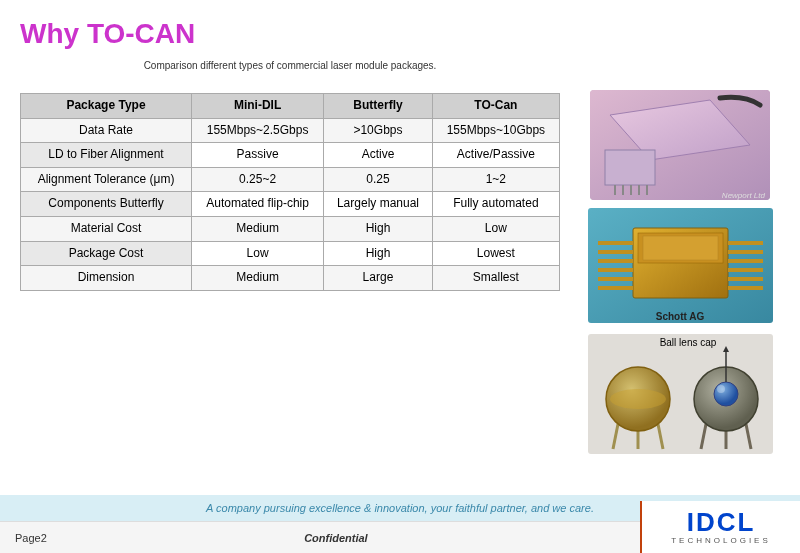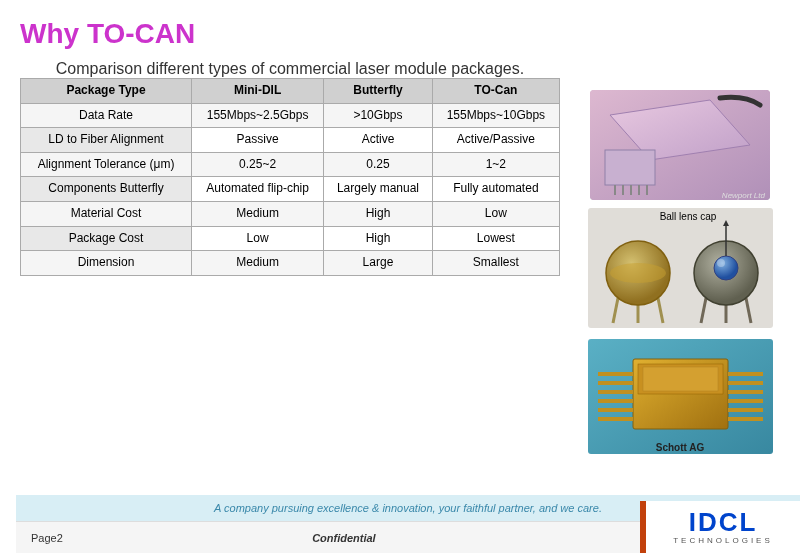--- a/index.html
+++ b/index.html
@@ -28,22 +28,22 @@
     }
 
     
     .table-area {
       flex: 0 0 560px;
       padding: 0 10px;
     }
 
     .table-caption {
       text-align: center;
-      margin-bottom: 0;
-      font-size: 16px;
+      margin-bottom: 22px;
+      font-size: 10px;
       color: #333;
     }
 
     table {
       border-collapse: collapse;
       width: 100%;
       font-size: 12px;
     }
 
     table td {
@@ -103,21 +103,21 @@
       position: relative;
       overflow: hidden;
       background: linear-gradient(160deg, #d4b0c8 0%, #c090b0 40%, #b8b8c8 70%, #a0a0b0 100%);
       border-radius: 4px;
     }
 
     
     .page-footer {
       position: absolute;
       bottom: 0;
-      left: 16px;
+      left: 0;
       right: 0;
     }
 
     .footer-blue-bar {
       background: #d8eef5;
       height: 26px;
       display: flex;
       align-items: center;
       justify-content: center;
     }
@@ -132,21 +132,21 @@
       border-top: 1px solid #ddd;
     }
 
     .footer-logo-area {
       position: absolute;
       bottom: 0;
       right: 0;
       width: 160px;
       height: 52px;
       background: #fff;
-      border-left: 6px solid #c2410c;
+      border-left: 2px solid #c2410c;
       display: flex;
       flex-direction: column;
       align-items: center;
       justify-content: center;
     }
 
     .idcl-logo {
       font-size: 26px;
       font-weight: 900;
       color: #0033aa;
@@ -248,20 +248,60 @@
           <path d="M 130,8 Q 155,5 170,15" stroke="#333" stroke-width="5" fill="none" stroke-linecap="round"></path>
 
           <rect x="15" y="60" width="50" height="35" fill="#c8b0d0" stroke="#9080a8" stroke-width="1"></rect>
           <line x1="25" y1="95" x2="25" y2="105" stroke="#888" stroke-width="2"></line>
           <line x1="33" y1="95" x2="33" y2="105" stroke="#888" stroke-width="2"></line>
           <line x1="41" y1="95" x2="41" y2="105" stroke="#888" stroke-width="2"></line>
           <line x1="49" y1="95" x2="49" y2="105" stroke="#888" stroke-width="2"></line>
           <line x1="57" y1="95" x2="57" y2="105" stroke="#888" stroke-width="2"></line>
 
           <text x="175" y="108" font-size="8" fill="#ddd" text-anchor="end" font-style="italic">Newport Ltd</text>
+        </svg>
+      </div>
+    </div>
+
+    <div class="image-box">
+      <div>
+        <svg width="185" height="115" xmlns="http://www.w3.org/2000/svg">
+          <defs>
+            <linearGradient id="bg2" x1="0%" y1="0%" x2="100%" y2="100%">
+              <stop offset="0%" style="stop-color:#5ab0c5"></stop>
+              <stop offset="100%" style="stop-color:#3888a0"></stop>
+            </linearGradient>
+            <linearGradient id="gold" x1="0%" y1="0%" x2="100%" y2="100%">
+              <stop offset="0%" style="stop-color:#e0b030"></stop>
+              <stop offset="100%" style="stop-color:#a07010"></stop>
+            </linearGradient>
+          </defs>
+          <rect width="185" height="115" fill="url(#bg2)" rx="3"></rect>
+
+          <rect x="45" y="20" width="95" height="70" fill="url(#gold)" stroke="#806010" stroke-width="1" rx="2"></rect>
+
+          <rect x="50" y="25" width="85" height="30" fill="#c89020" stroke="#906000" stroke-width="0.5"></rect>
+
+          <rect x="55" y="28" width="75" height="24" fill="#d4a030" stroke="#b08020" stroke-width="0.5"></rect>
+
+          <line x1="10" y1="35" x2="45" y2="35" stroke="#c09020" stroke-width="4"></line>
+          <line x1="10" y1="44" x2="45" y2="44" stroke="#c09020" stroke-width="4"></line>
+          <line x1="10" y1="53" x2="45" y2="53" stroke="#c09020" stroke-width="4"></line>
+          <line x1="10" y1="62" x2="45" y2="62" stroke="#c09020" stroke-width="4"></line>
+          <line x1="10" y1="71" x2="45" y2="71" stroke="#c09020" stroke-width="4"></line>
+          <line x1="10" y1="80" x2="45" y2="80" stroke="#c09020" stroke-width="4"></line>
+
+          <line x1="140" y1="35" x2="175" y2="35" stroke="#c09020" stroke-width="4"></line>
+          <line x1="140" y1="44" x2="175" y2="44" stroke="#c09020" stroke-width="4"></line>
+          <line x1="140" y1="53" x2="175" y2="53" stroke="#c09020" stroke-width="4"></line>
+          <line x1="140" y1="62" x2="175" y2="62" stroke="#c09020" stroke-width="4"></line>
+          <line x1="140" y1="71" x2="175" y2="71" stroke="#c09020" stroke-width="4"></line>
+          <line x1="140" y1="80" x2="175" y2="80" stroke="#c09020" stroke-width="4"></line>
+
+          <text x="92" y="112" font-size="10" fill="#222" text-anchor="middle" font-weight="bold">Schott AG</text>
         </svg>
       </div>
     </div>
 
     <div class="image-box">
       <div>
         <svg width="185" height="120" xmlns="http://www.w3.org/2000/svg">
           <defs>
             <radialGradient id="can1" cx="40%" cy="35%" r="60%">
               <stop offset="0%" style="stop-color:#d4c070"></stop>
@@ -296,60 +336,20 @@
           <circle cx="133" cy="55" r="4" fill="rgba(255,255,255,0.3)"></circle>
 
           <line x1="138" y1="48" x2="138" y2="18" stroke="#333" stroke-width="1.5"></line>
           <polygon points="135,18 141,18 138,12" fill="#333"></polygon>
 
           <text x="100" y="12" font-size="10" fill="#000" text-anchor="middle">Ball lens cap</text>
         </svg>
       </div>
     </div>
 
-    <div class="image-box">
-      <div>
-        <svg width="185" height="115" xmlns="http://www.w3.org/2000/svg">
-          <defs>
-            <linearGradient id="bg2" x1="0%" y1="0%" x2="100%" y2="100%">
-              <stop offset="0%" style="stop-color:#5ab0c5"></stop>
-              <stop offset="100%" style="stop-color:#3888a0"></stop>
-            </linearGradient>
-            <linearGradient id="gold" x1="0%" y1="0%" x2="100%" y2="100%">
-              <stop offset="0%" style="stop-color:#e0b030"></stop>
-              <stop offset="100%" style="stop-color:#a07010"></stop>
-            </linearGradient>
-          </defs>
-          <rect width="185" height="115" fill="url(#bg2)" rx="3"></rect>
-
-          <rect x="45" y="20" width="95" height="70" fill="url(#gold)" stroke="#806010" stroke-width="1" rx="2"></rect>
-
-          <rect x="50" y="25" width="85" height="30" fill="#c89020" stroke="#906000" stroke-width="0.5"></rect>
-
-          <rect x="55" y="28" width="75" height="24" fill="#d4a030" stroke="#b08020" stroke-width="0.5"></rect>
-
-          <line x1="10" y1="35" x2="45" y2="35" stroke="#c09020" stroke-width="4"></line>
-          <line x1="10" y1="44" x2="45" y2="44" stroke="#c09020" stroke-width="4"></line>
-          <line x1="10" y1="53" x2="45" y2="53" stroke="#c09020" stroke-width="4"></line>
-          <line x1="10" y1="62" x2="45" y2="62" stroke="#c09020" stroke-width="4"></line>
-          <line x1="10" y1="71" x2="45" y2="71" stroke="#c09020" stroke-width="4"></line>
-          <line x1="10" y1="80" x2="45" y2="80" stroke="#c09020" stroke-width="4"></line>
-
-          <line x1="140" y1="35" x2="175" y2="35" stroke="#c09020" stroke-width="4"></line>
-          <line x1="140" y1="44" x2="175" y2="44" stroke="#c09020" stroke-width="4"></line>
-          <line x1="140" y1="53" x2="175" y2="53" stroke="#c09020" stroke-width="4"></line>
-          <line x1="140" y1="62" x2="175" y2="62" stroke="#c09020" stroke-width="4"></line>
-          <line x1="140" y1="71" x2="175" y2="71" stroke="#c09020" stroke-width="4"></line>
-          <line x1="140" y1="80" x2="175" y2="80" stroke="#c09020" stroke-width="4"></line>
-
-          <text x="92" y="112" font-size="10" fill="#222" text-anchor="middle" font-weight="bold">Schott AG</text>
-        </svg>
-      </div>
-    </div>
-
   </div>
 </div>
 
 <div class="page-footer">
   <div class="footer-blue-bar">
     <span style="font-size:11px; color:#3a88aa; font-style:italic;">A company pursuing excellence  &amp;  innovation, your faithful partner, and we care.</span>
   </div>
   <div class="footer-bottom">
     <span class="page-num">Page2</span>
     <span class="confidential">Confidential</span>

